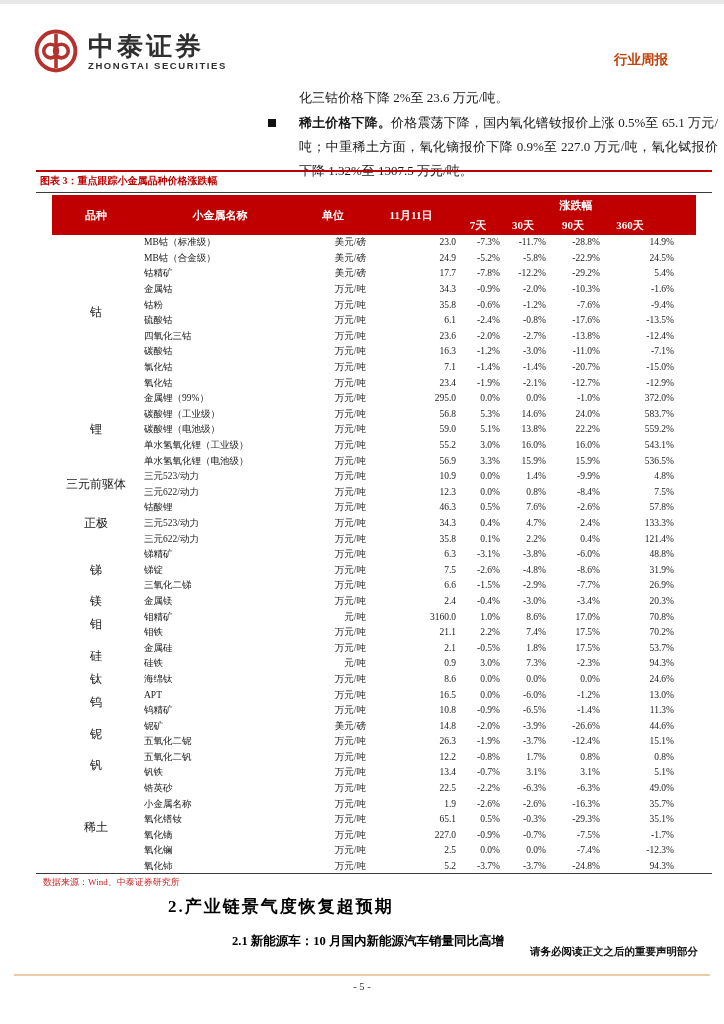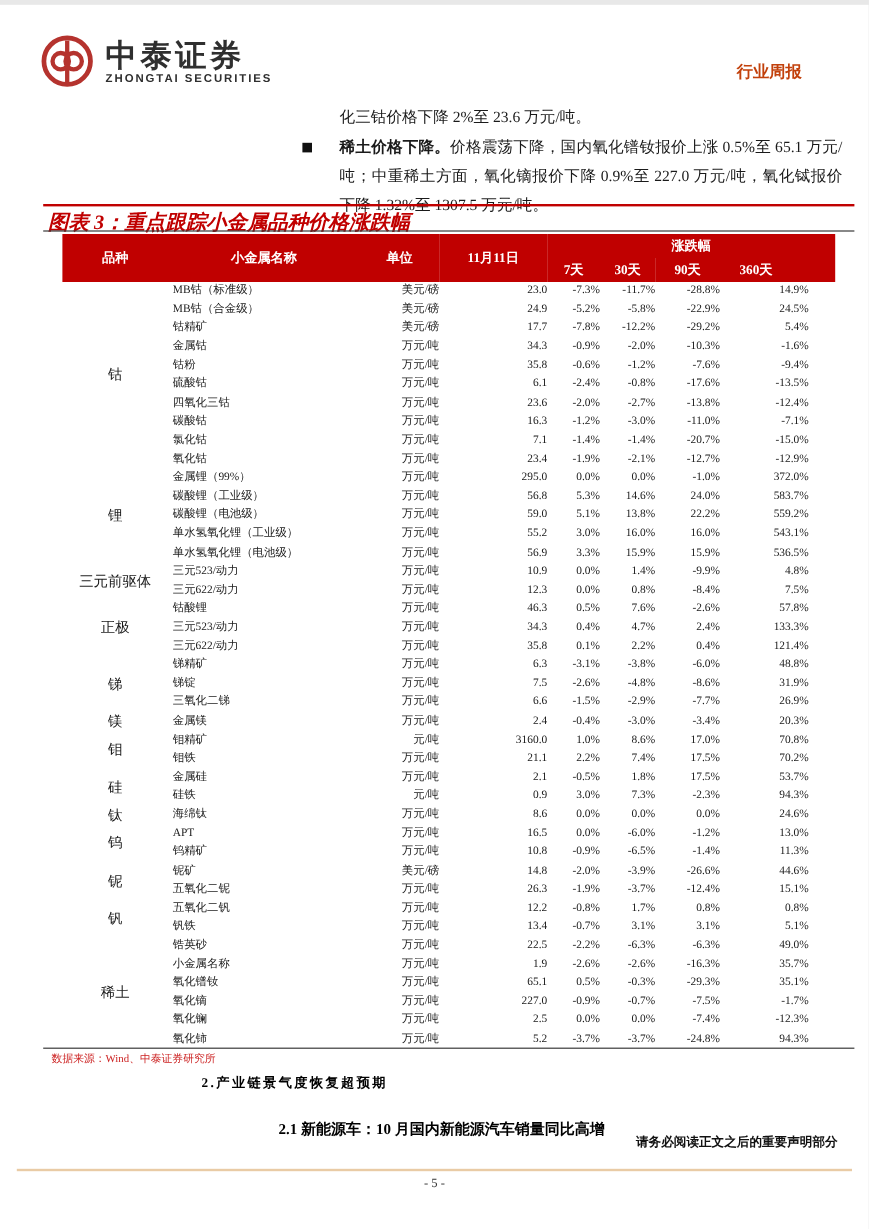--- a/index.html
+++ b/index.html
@@ -10,46 +10,46 @@
     color:#1a1a1a;
   }
   
   .logo-block { position:absolute; left:33px; top:24px; display:flex; align-items:center; gap:9px; }
   .logo-emblem { width:46px; height:46px; }
   .brand-text { display:flex; flex-direction:column; }
   .brand-cn { font-size:26px; font-weight:bold; color:#2f2f2f; letter-spacing:3px; line-height:28px; font-family:"Liberation Sans",sans-serif; }
   .brand-en { font-size:9.5px; font-weight:bold; color:#2f2f2f; letter-spacing:1.6px; font-family:"Liberation Sans",sans-serif; }
   .report-type { position:absolute; right:56px; top:47px; font-size:13.5px; font-weight:bold; color:#c2410c; }
   
-  .intro { position:absolute; left:252px; top:82px; width:450px; font-size:13px; line-height:24px; text-align:justify; }
+  .intro { position:absolute; left:268px; top:82px; width:450px; font-size:13px; line-height:24px; text-align:justify; }
   .intro .cont { margin-left:31px; }
   .bullet-item { display:flex; margin-top:1px; }
   .bullet-square { flex:0 0 8px; width:8px; height:8px; background:#111; margin:8px 23px 0 0; }
   .bullet-text b { font-weight:bold; }
   
   .rule-red-top { position:absolute; left:36px; top:166px; width:676px; height:2px; background:var(--accent-red,#C00000); }
-  .fig-title { position:absolute; left:40px; top:170px; font-size:17px; font-weight:bold; font-style:italic; color:var(--accent-red,#C00000); }
+  .fig-title { position:absolute; left:40px; top:170px; font-size:10px; font-weight:bold; color:var(--accent-red,#C00000); }
   .rule-dark-a { position:absolute; left:36px; top:188px; width:676px; height:1px; background:#3a3a3a; }
   .rule-dark-b { position:absolute; left:36px; top:869px; width:676px; height:1px; background:#3a3a3a; }
   
   .metals-table { position:absolute; left:52px; top:191px; width:644px; border-collapse:collapse; table-layout:fixed; }
   .metals-table th {
     background:var(--accent-red,#C00000); color:#fff; font-weight:bold;
     font-size:11px; height:18px; padding:1px 0; text-align:center; line-height:16px;
   }
   .metals-table th.th-d360 { padding-right:36px; }
   .metals-table td { height:15.6px; padding:0; font-size:9.5px; line-height:15px; white-space:nowrap; vertical-align:middle; }
   .metals-table td.cat { text-align:center; font-size:12px; }
   .metals-table td.name { text-align:left; padding-left:4px; }
   .metals-table td.unit { text-align:right; padding-left:2px; }
   .metals-table td.num { text-align:right; }
   .metals-table td.d360 { padding-right:22px; }
   
   .source-note { position:absolute; left:43px; top:872px; font-size:9px; color:#CC2222; }
-  .section-h2 { position:absolute; left:168px; top:891px; font-size:11px; font-weight:bold; letter-spacing:2px; color:#000; }
+  .section-h2 { position:absolute; left:168px; top:891px; font-size:17px; font-weight:bold; letter-spacing:2px; color:#000; }
   .section-h3 { position:absolute; left:232px; top:929px; font-size:12.5px; font-weight:bold; color:#000; }
   
   .footer-rule { position:absolute; left:14px; top:970px; width:696px; height:2px; background:var(--footer-line,#E9CBA5); }
   .page-number { position:absolute; left:0; top:977px; width:724px; text-align:center; font-size:10.5px; color:#333; }
   .disclaimer { position:absolute; right:26px; top:941px; font-size:10.5px; font-weight:bold; color:#111; }
 </style>
 </head>
 <body>
 
 <div class="page">

